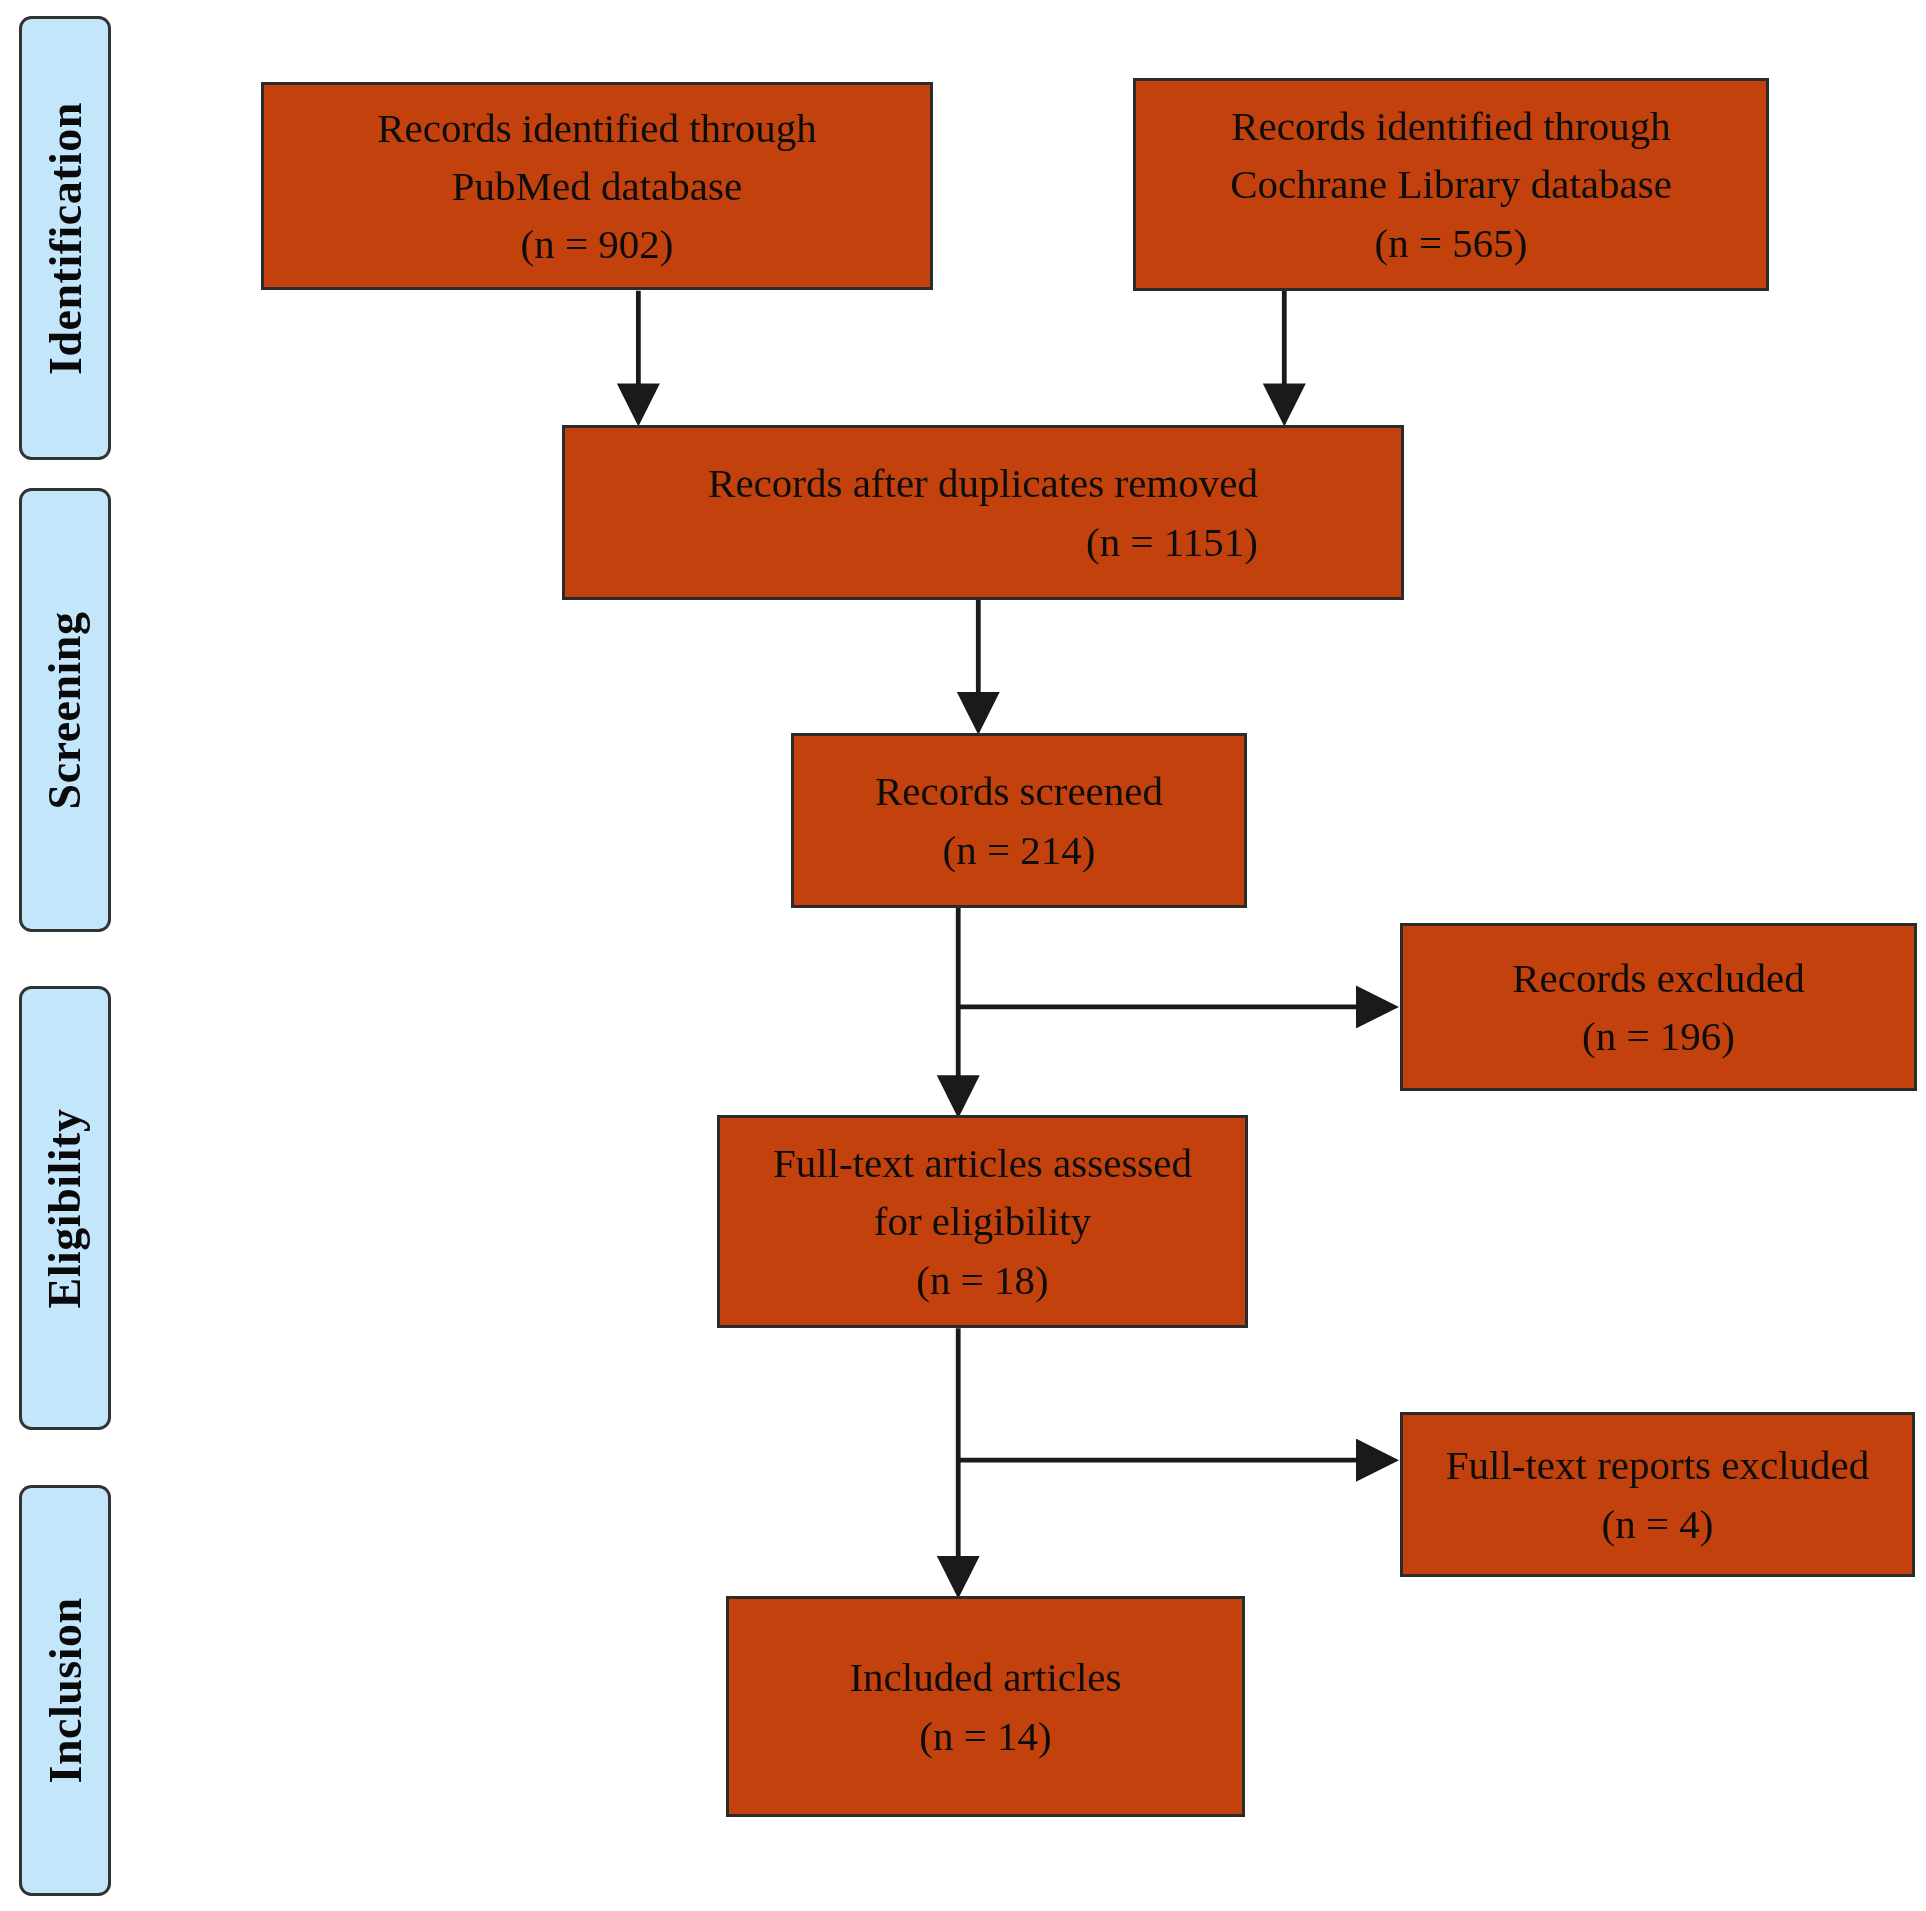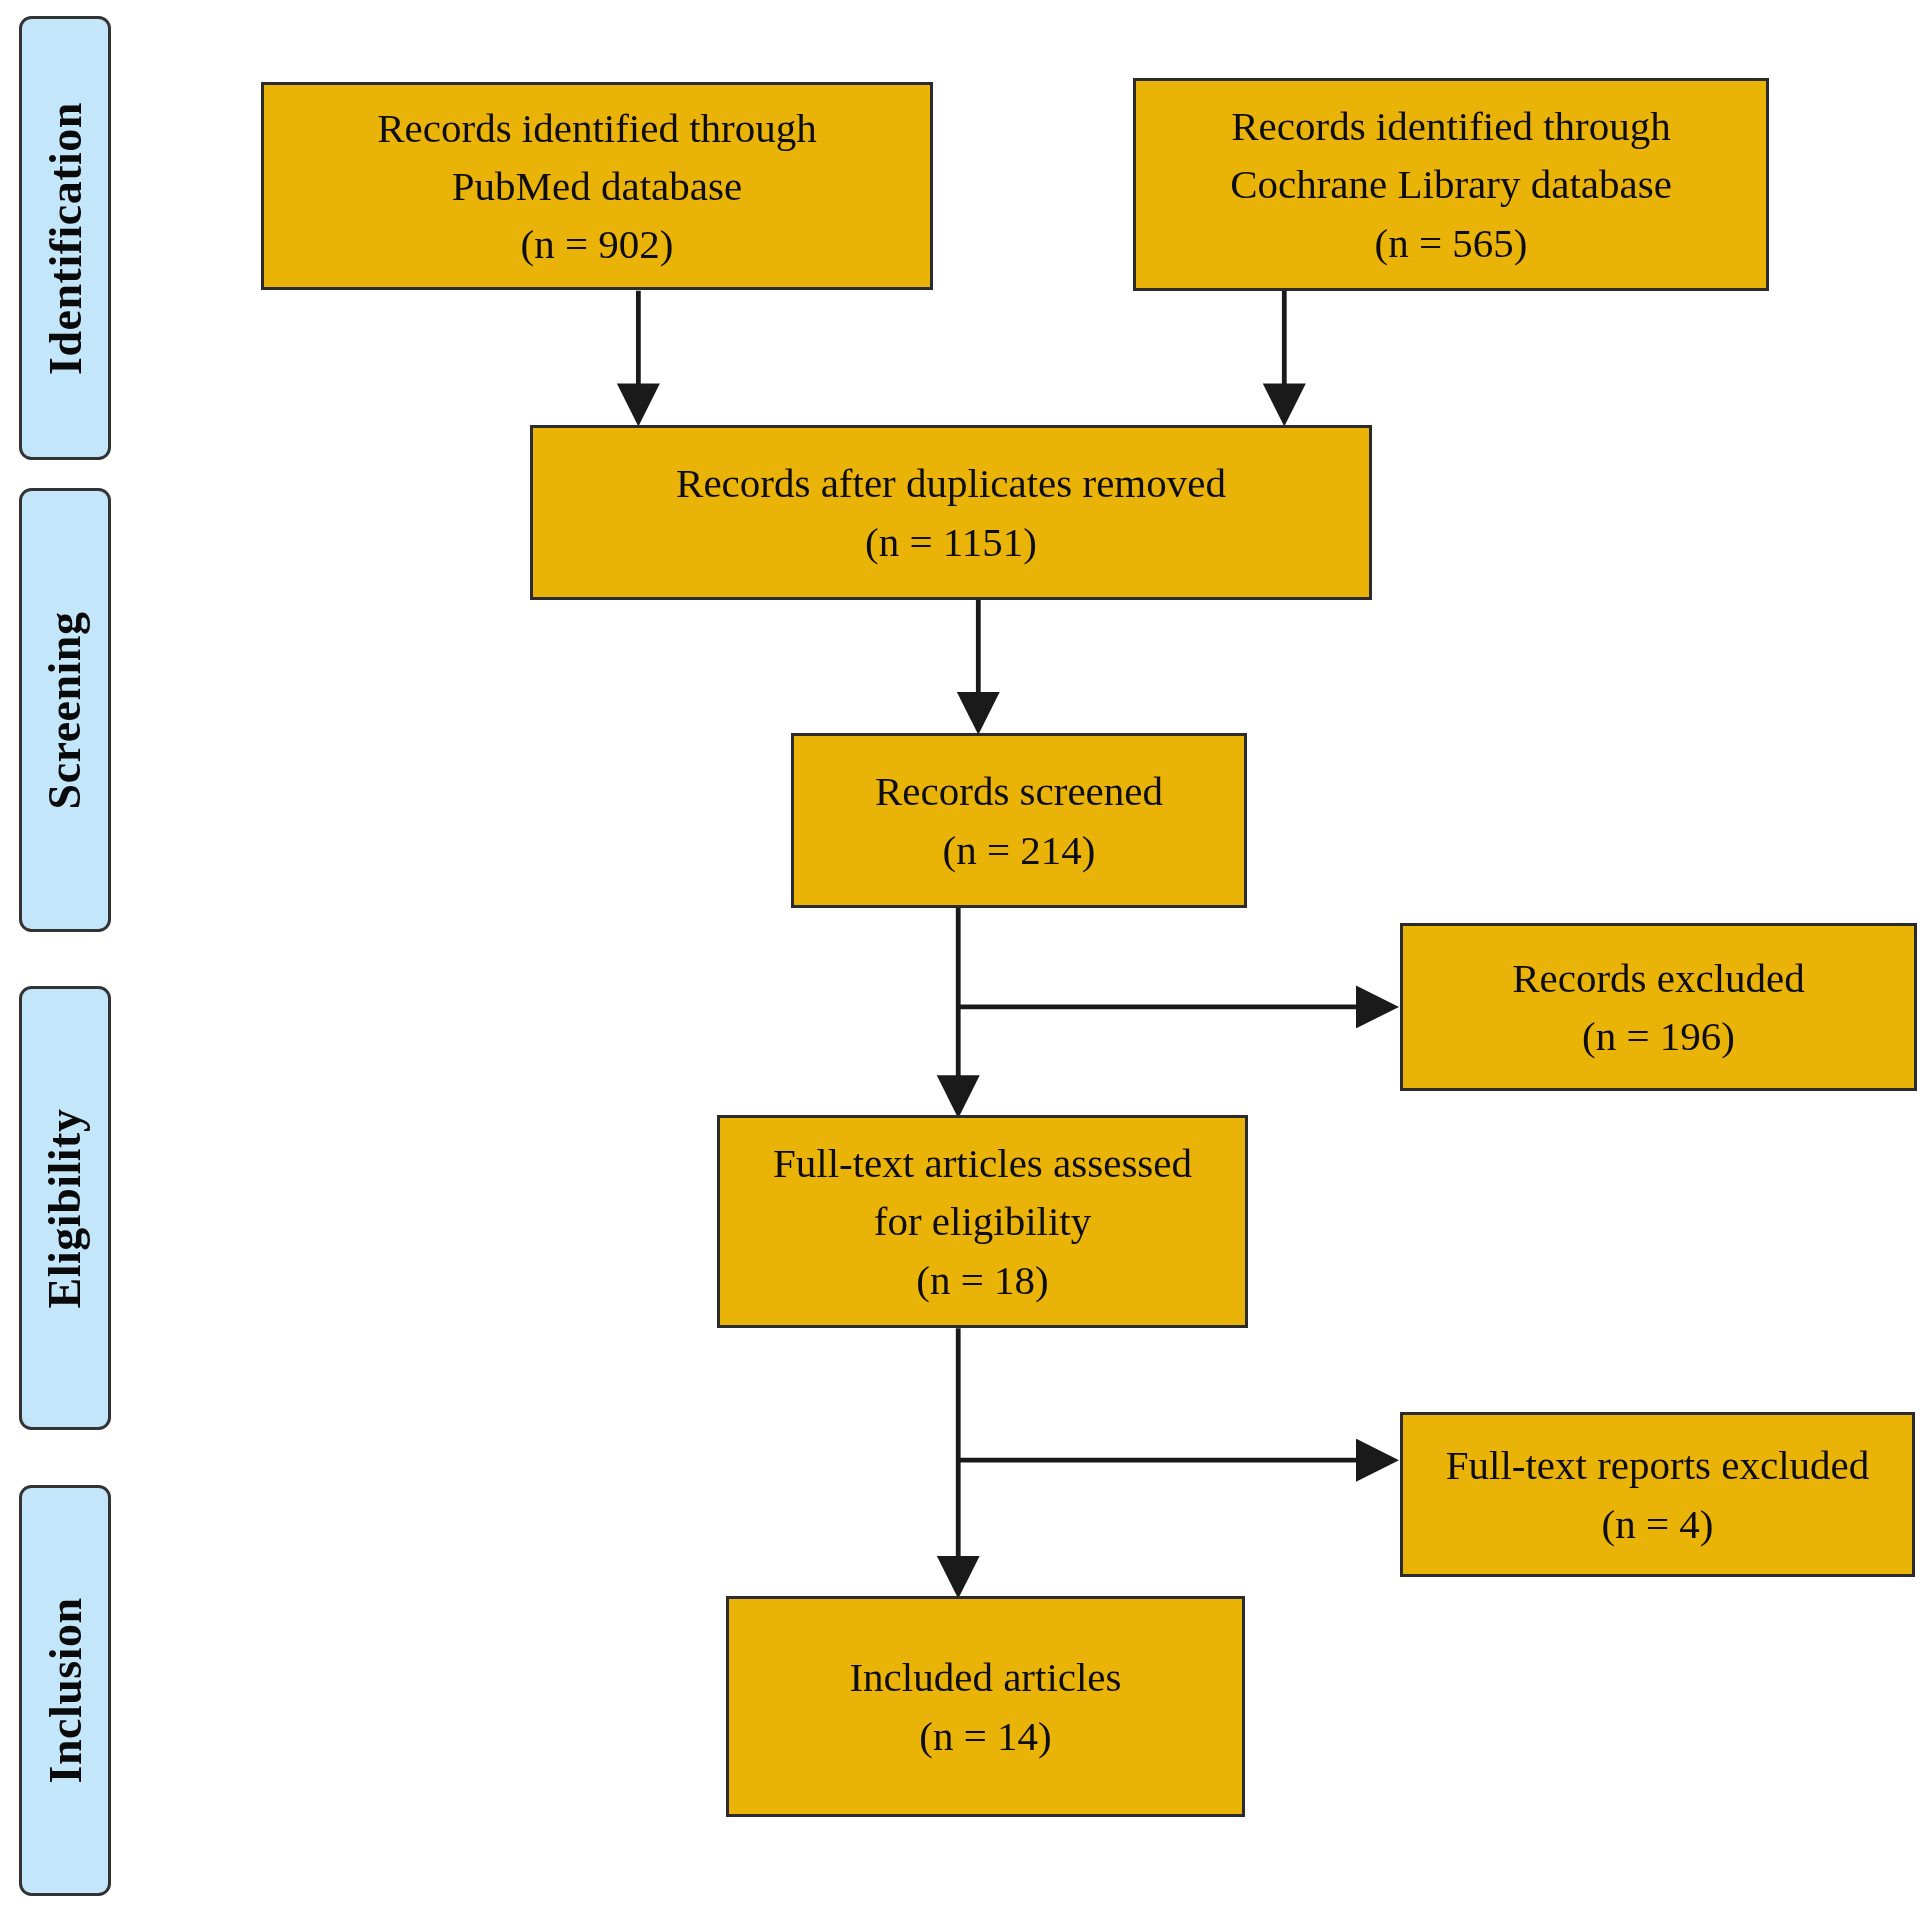--- a/index.html
+++ b/index.html
@@ -34,21 +34,21 @@
     font-weight: bold;
     font-size: 46px;
     letter-spacing: 0.5px;
     color: #0a0a0a;
     font-family: "Liberation Serif", "DejaVu Serif", serif;
   }
 
   
   .flow-box {
     position: absolute;
-    background: #eab308;
+    background: #c2410c;
     border: 3.3px solid #2b2b2b;
     box-sizing: border-box;
     display: flex;
     align-items: center;
     justify-content: center;
     text-align: center;
   }
   .flow-text {
     font-size: 41px;
     line-height: 1.42;
@@ -120,21 +120,21 @@
   </div>
 
   <div class="flow-box" style="left:1133px; top:78px; width:636px; height:213px;">
     <div class="flow-text">
       <span>Records identified through</span><br>
       <b>Cochrane Library</b><span> database</span><br>
       <span>(n = 565)</span>
     </div>
   </div>
 
-  <div class="flow-box" style="left:530px; top:425px; width:842px; height:175px;">
+  <div class="flow-box" style="left:562px; top:425px; width:842px; height:175px;text-align:right;">
     <div class="flow-text">
       <span>Records after duplicates removed</span><br>
       <span>(n = 1151)</span>
     </div>
   </div>
 
   <div class="flow-box" style="left:758px; top:733px; width:456px; height:175px;margin-left:33px;">
     <div class="flow-text">
       <span>Records screened</span><br>
       <span>(n = 214)</span>

